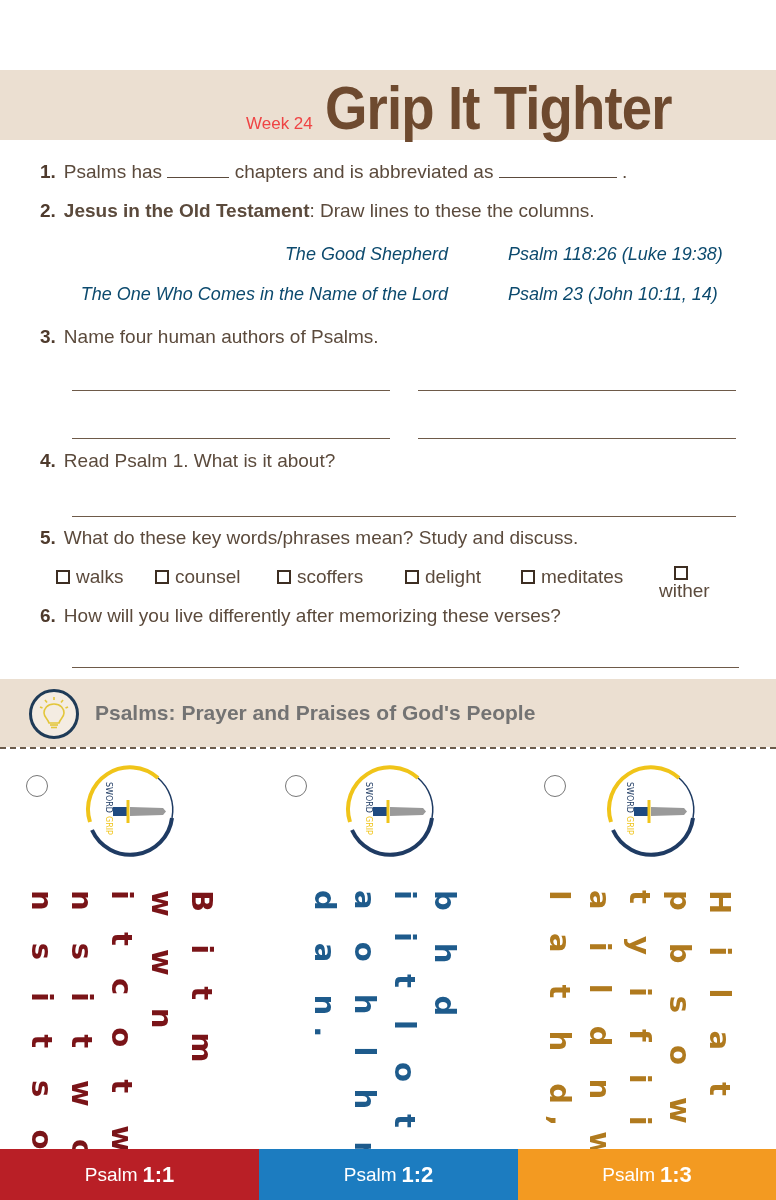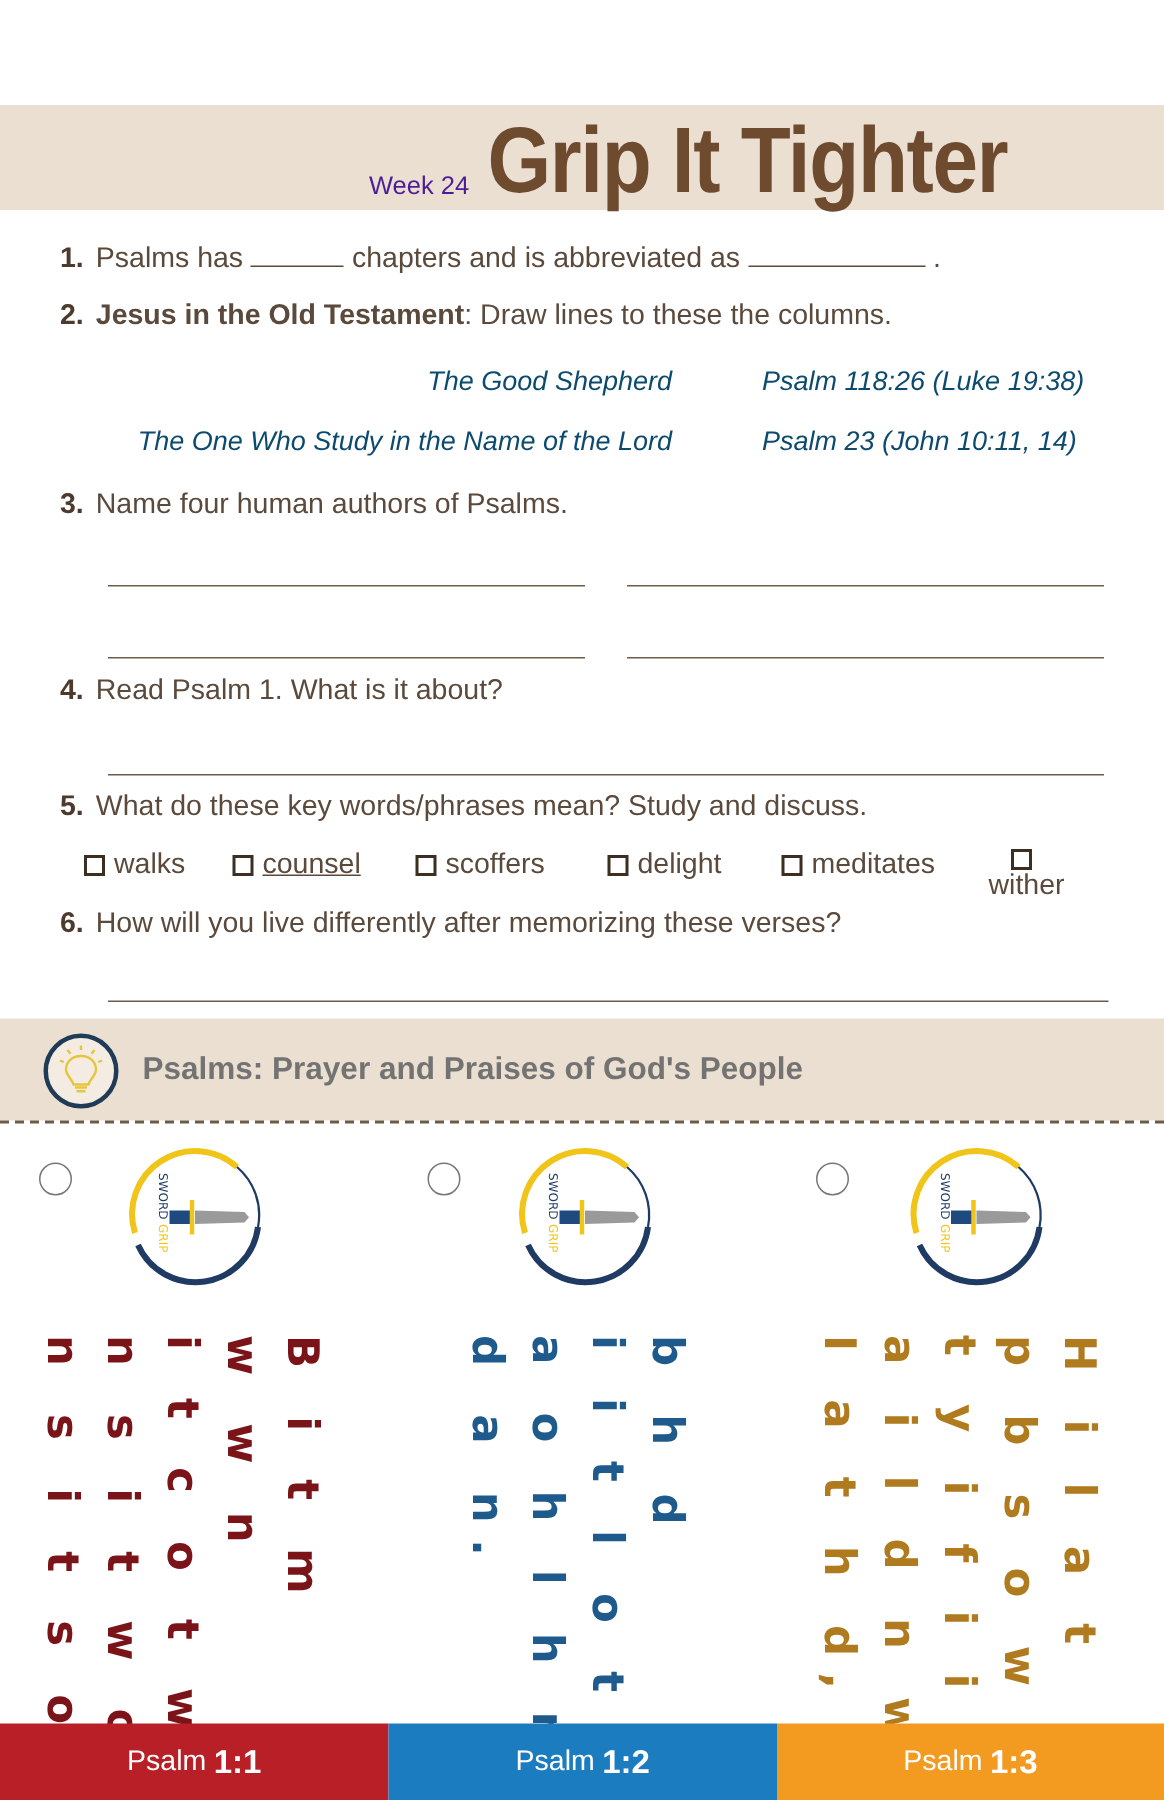--- a/index.html
+++ b/index.html
@@ -1,20 +1,20 @@
 <!DOCTYPE html>
 <html><head>
 <meta charset="utf-8">
 <style>
   * { box-sizing: border-box; margin: 0; padding: 0; }
   html, body { width: 776px; height: 1200px; background: #ffffff; overflow: hidden; }
   body { position: relative; font-family: "Liberation Sans", sans-serif; color: #5b4a3c; }
 
   .header-band { position: absolute; left: 0; top: 70px; width: 776px; height: 70px; background: #ebdfd1; }
-  .week-label { position: absolute; left: 246px; top: 114px; font-size: 17px; color: #4c1d95; font-family: "Liberation Sans", sans-serif; }
+  .week-label { position: absolute; left: 246px; top: 114px; font-size: 17px; color: #ef4444; font-family: "Liberation Sans", sans-serif; }
   .title { position: absolute; left: 325px; top: 72px; font-size: 62px; font-weight: bold; color: #6e4a2f; letter-spacing: -1px; font-family: "Liberation Sans", sans-serif; transform: scaleX(0.88); transform-origin: left top; white-space: nowrap; }
 
   .q { position: absolute; left: 40px; font-size: 19px; color: #5b4a3c; white-space: nowrap; }
   .q .num { font-weight: bold; color: #4e3a2c; margin-right: 8px; }
   .q .bold { font-weight: bold; }
   .blank { display: inline-block; border-bottom: 1.5px solid #5b4a3c; height: 18px; vertical-align: baseline; }
 
   .match { position: absolute; font-size: 18px; font-style: italic; color: #0c4a6e; white-space: nowrap; }
 
   .line { position: absolute; height: 0; border-top: 1.5px solid #6e5a49; }
@@ -52,21 +52,21 @@
   <span>chapters and is abbreviated as</span>
   <span class="blank" style="width:118px;"></span>
   <span>.</span>
 </div>
 
 <div class="q" style="top:200px;">
   <span class="num">2.</span><span class="bold">Jesus in the Old Testament</span><span>: Draw lines to these the columns.</span>
 </div>
 
 <div class="match" style="top:244px; right:328px;">The Good Shepherd</div>
-<div class="match" style="top:284px; right:328px;">The One Who Study in the Name of the Lord</div>
+<div class="match" style="top:284px; right:328px;">The One Who Comes in the Name of the Lord</div>
 <div class="match" style="top:244px; left:508px;">Psalm 118:26 (Luke 19:38)</div>
 <div class="match" style="top:284px; left:508px;">Psalm 23 (John 10:11, 14)</div>
 
 <div class="q" style="top:326px;">
   <span class="num">3.</span><span>Name four human authors of Psalms.</span>
 </div>
 <div class="line" style="left:72px; top:390px; width:318px;"></div>
 <div class="line" style="left:418px; top:390px; width:318px;"></div>
 <div class="line" style="left:72px; top:438px; width:318px;"></div>
 <div class="line" style="left:418px; top:438px; width:318px;"></div>
@@ -77,21 +77,21 @@
 <div class="line" style="left:72px; top:516px; width:664px;"></div>
 
 <div class="q" style="top:527px;">
   <span class="num">5.</span><span>What do these key words/phrases mean? Study and discuss.</span>
 </div>
 <div class="kw-row">
   <div class="kw" style="left:0px;">
       <span class="box"></span>
       <span>walks</span>
     </div>
-  <div class="kw" style="left:99px;text-decoration:underline;">
+  <div class="kw" style="left:99px;">
       <span class="box"></span>
       <span>counsel</span>
     </div>
   <div class="kw" style="left:221px;">
       <span class="box"></span>
       <span>scoffers</span>
     </div>
   <div class="kw" style="left:349px;text-align:right;">
       <span class="box"></span>
       <span>delight</span>

